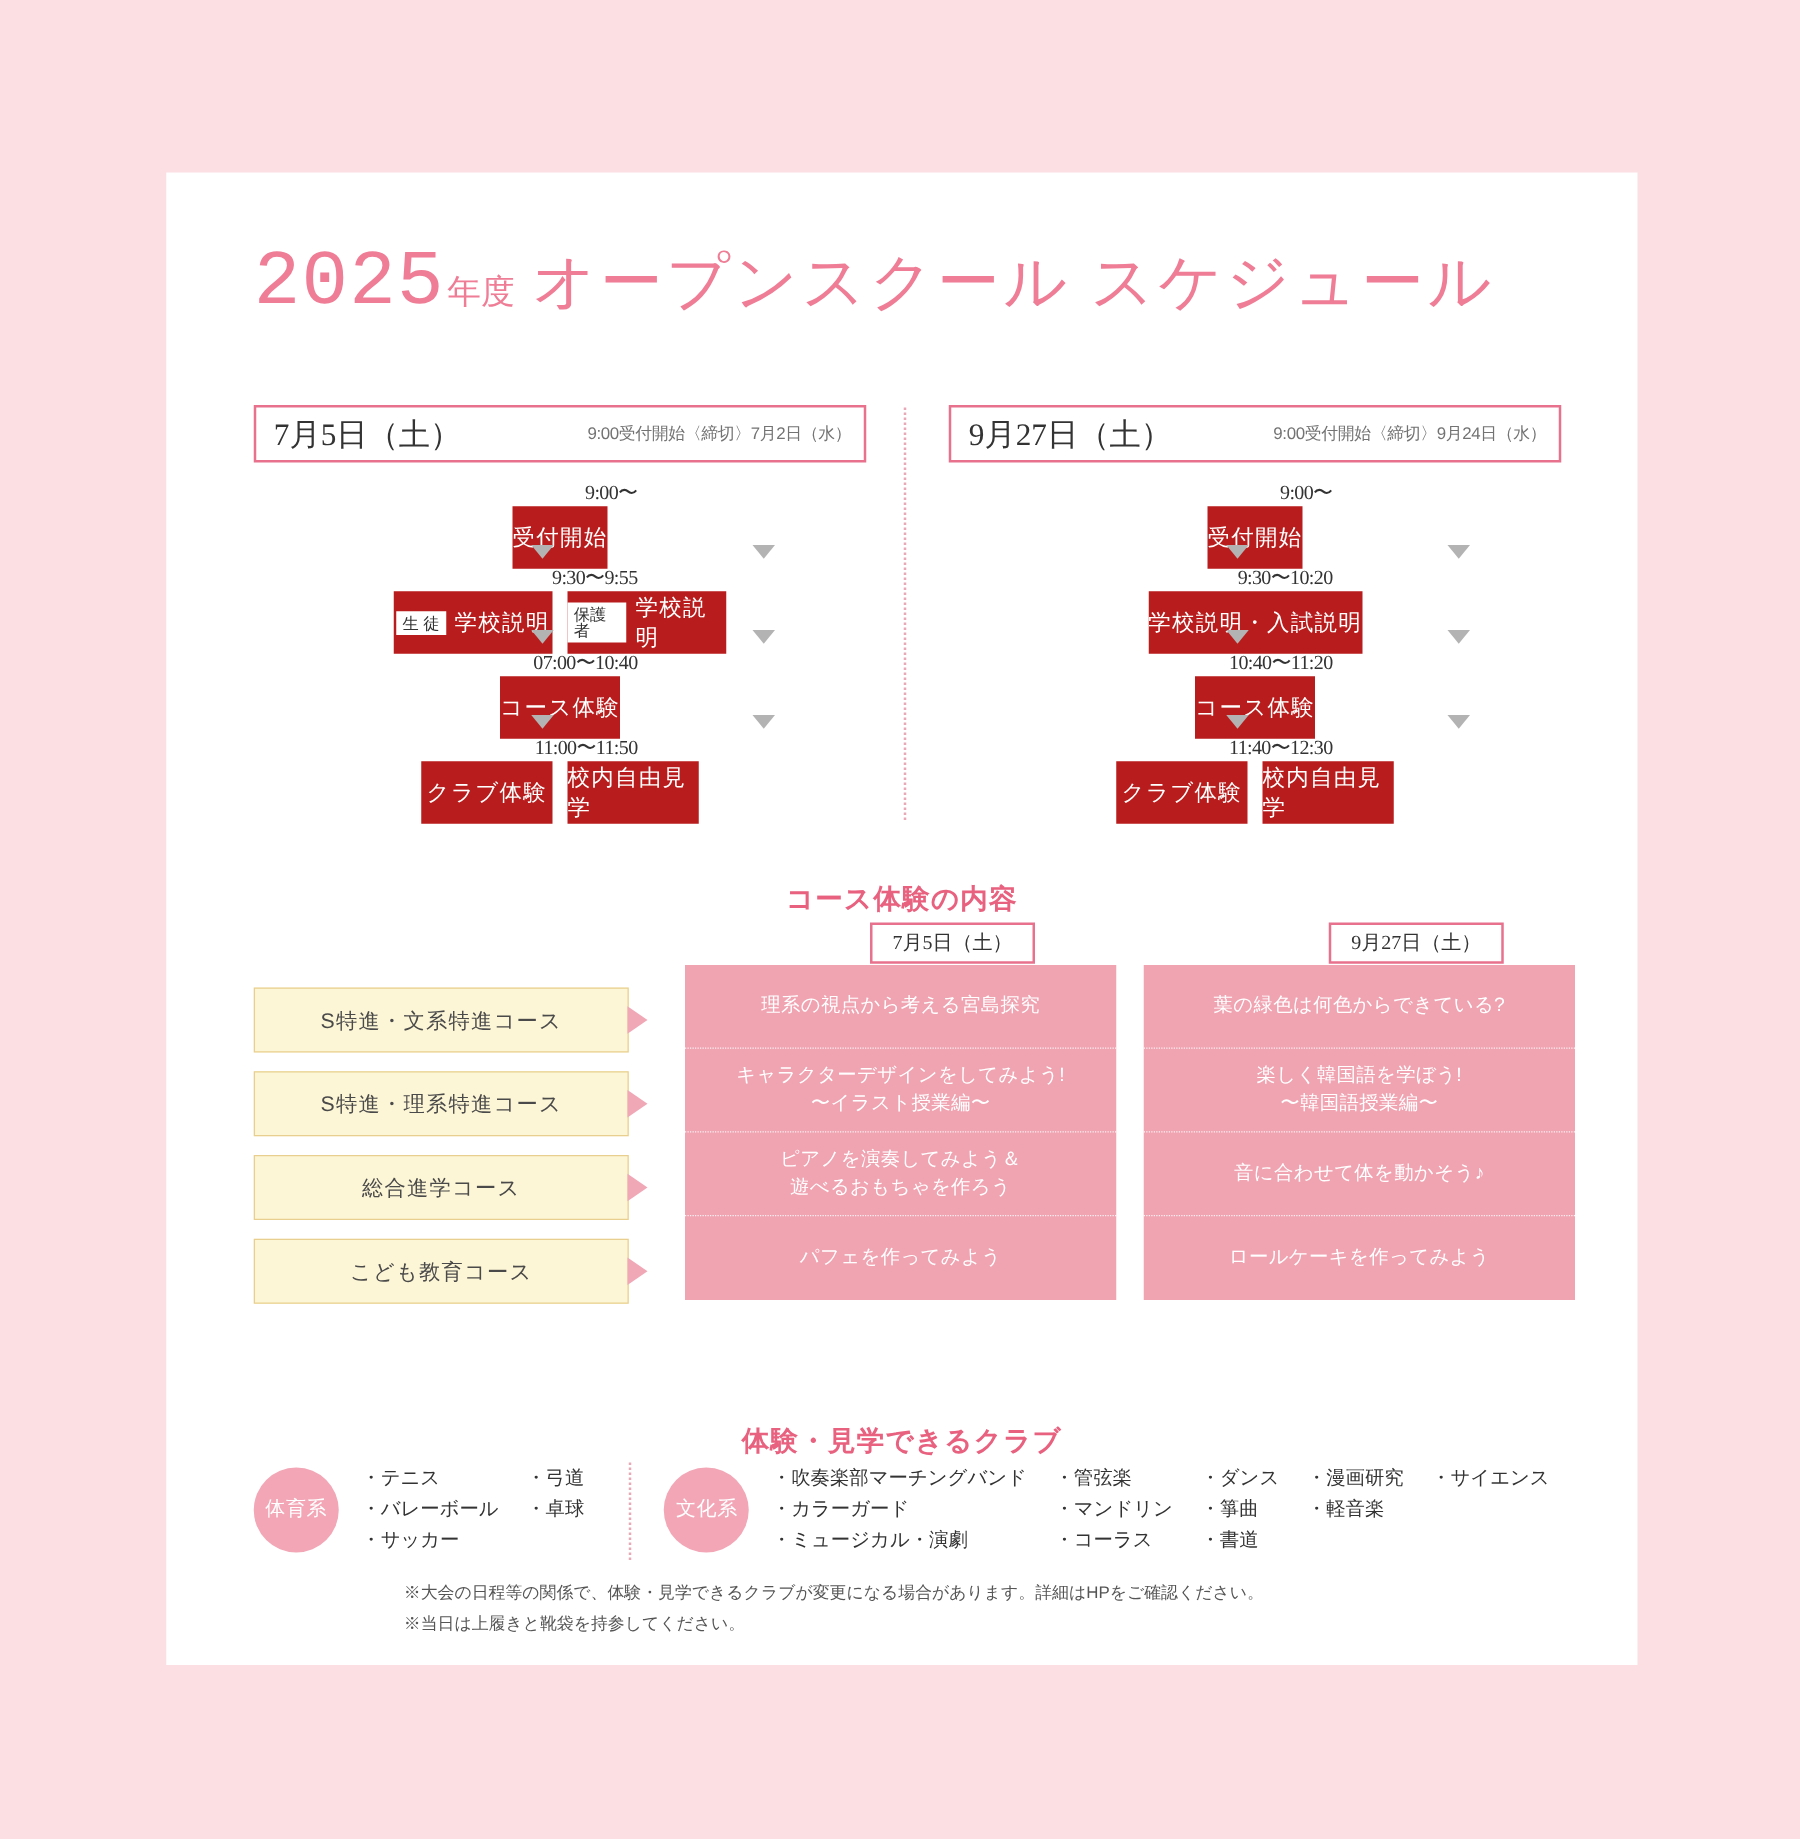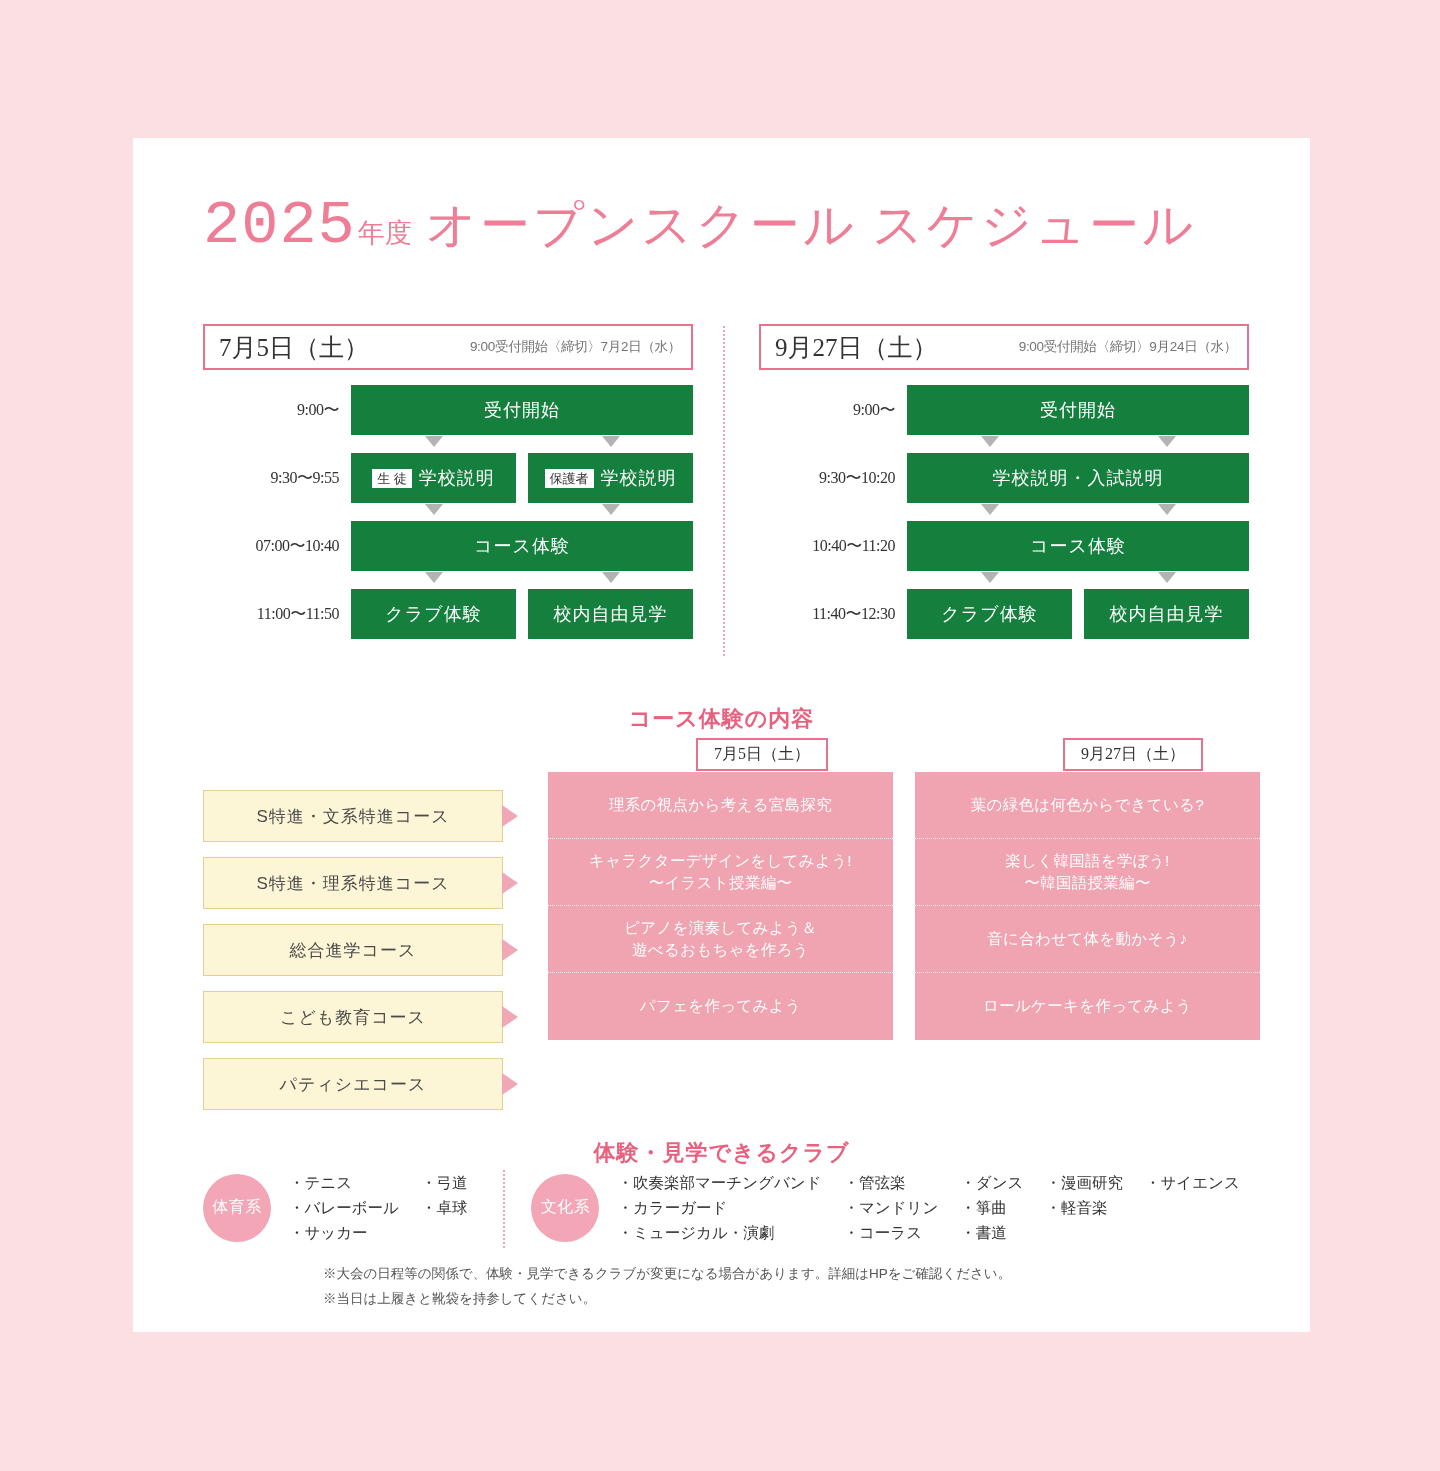--- a/index.html
+++ b/index.html
@@ -89,34 +89,35 @@
     letter-spacing: -0.3px;
   }
 
   .rows { margin-top: 14px; }
   .row {
     display: flex;
     align-items: center;
     margin-bottom: 0;
     position: relative;
     height: 52px;
+    flex-direction: column;
   }
   .time {
     width: 148px;
     text-align: right;
     padding-right: 12px;
     font-size: 16px;
     color: #333;
     font-family: "Liberation Serif", serif;
     white-space: nowrap;
     letter-spacing: -0.5px;
   }
   .bars { flex: 1; display: flex; gap: 12px; }
   .bar {
-    background: #15803d;
+    background: #b91c1c;
     color: #fff;
     height: 50px;
     display: flex;
     align-items: center;
     justify-content: center;
     font-size: 18px;
     letter-spacing: 1px;
     flex: 1;
     position: relative;
   }
@@ -448,21 +449,20 @@
 
     <div class="course-wrap">
       <div class="col-date c1">7月5日（土）</div>
       <div class="col-date c2">9月27日（土）</div>
 
       <div class="courses">
         <div class="chip">S特進・文系特進コース</div>
         <div class="chip">S特進・理系特進コース</div>
         <div class="chip">総合進学コース</div>
         <div class="chip">こども教育コース</div>
-        <div class="chip">パティシエコース</div>
       </div>
 
       <div class="panel p1">
         <div class="cell">理系の視点から考える宮島探究</div>
         <div class="cell">キャラクターデザインをしてみよう!<br>〜イラスト授業編〜</div>
         <div class="cell">ピアノを演奏してみよう＆<br>遊べるおもちゃを作ろう</div>
         <div class="cell">パフェを作ってみよう</div>
       </div>
 
       <div class="panel p2">

